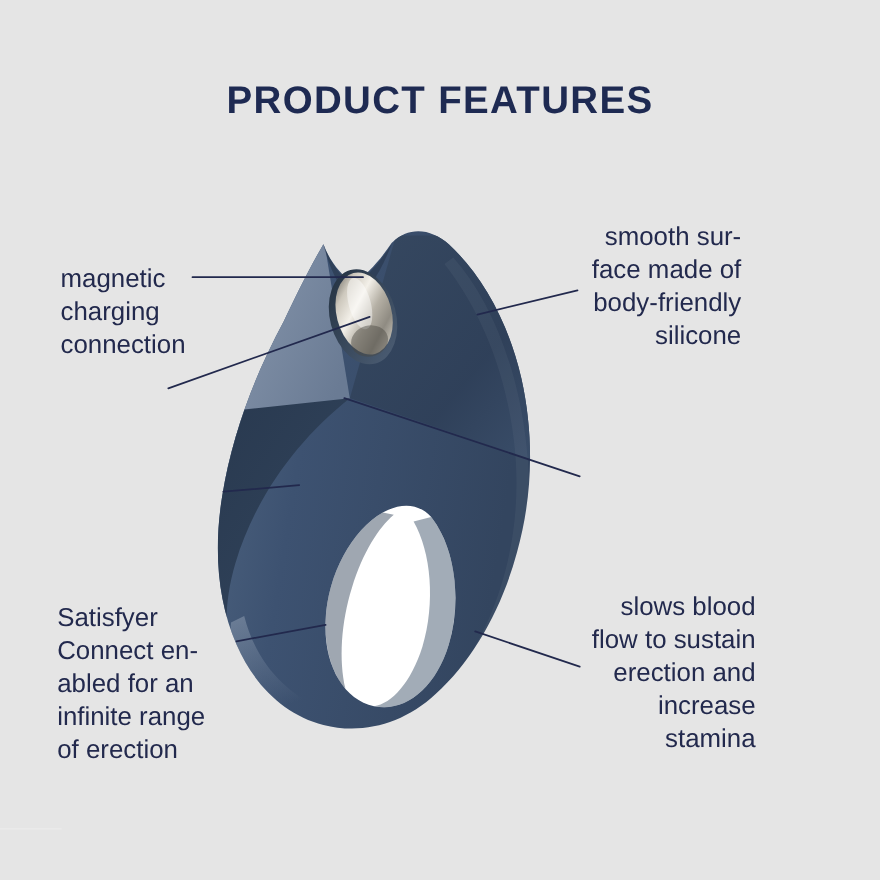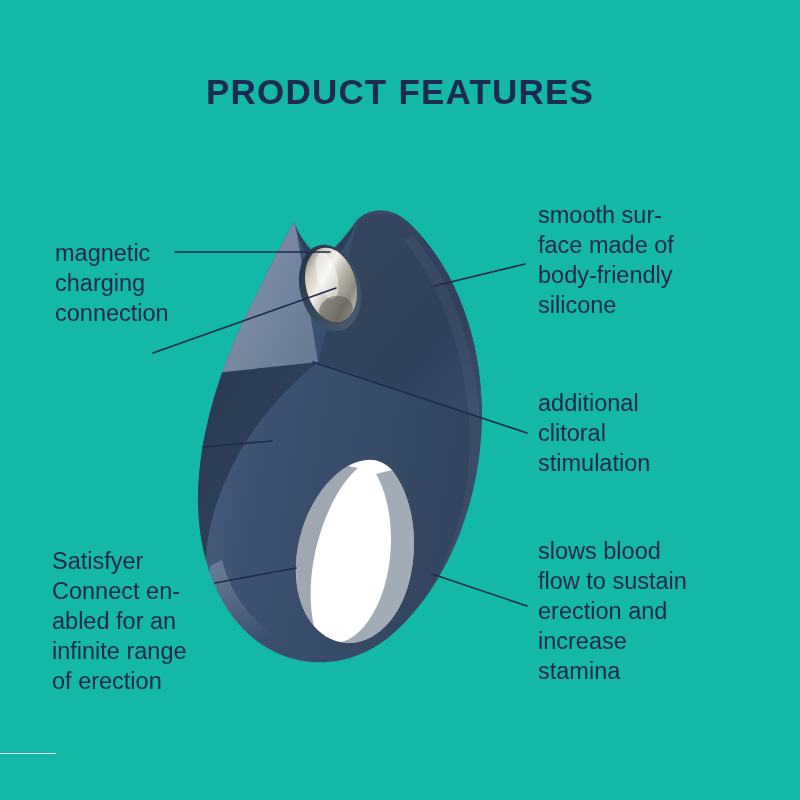--- a/index.html
+++ b/index.html
@@ -4,21 +4,21 @@
 <style>
   html, body {
     margin: 0;
     padding: 0;
     background: #ffffff;
   }
   #page {
     position: relative;
     width: 800px;
     height: 800px;
-    background: #14b8a6;
+    background: #e5e5e5;
     overflow: hidden;
     font-family: "Liberation Sans", sans-serif;
   }
 
   
   #title {
     position: absolute;
     top: 72px;
     left: 0;
     width: 800px;
@@ -34,21 +34,21 @@
   
   .label {
     position: absolute;
     font-family: "Liberation Sans", sans-serif;
     font-size: 23.5px;
     line-height: 30px;
     color: #22294d;
     white-space: pre-line;
   }
   .label.left  { text-align: left; margin-top: 38px; }
-  .label.right { text-align: left; }
+  .label.right { text-align: right; }
 
   
   #art {
     position: absolute;
     top: 0;
     left: 0;
     width: 800px;
     height: 800px;
   }
 
@@ -216,23 +216,20 @@
 Connect en-
 abled for an
 infinite range
 of erection</div>
 
   <div class="label right" style="left:538px; top:200px;">smooth sur-
 face made of
 body-friendly
 silicone</div>
 
-  <div class="label right" style="left:538px; top:388px;">additional
-clitoral
-stimulation</div>
 
   <div class="label right" style="left:538px; top:536px;">slows blood
 flow to sustain
 erection and
 increase
 stamina</div>
 
   <div id="bottom-rule"></div>
 
 </div>

